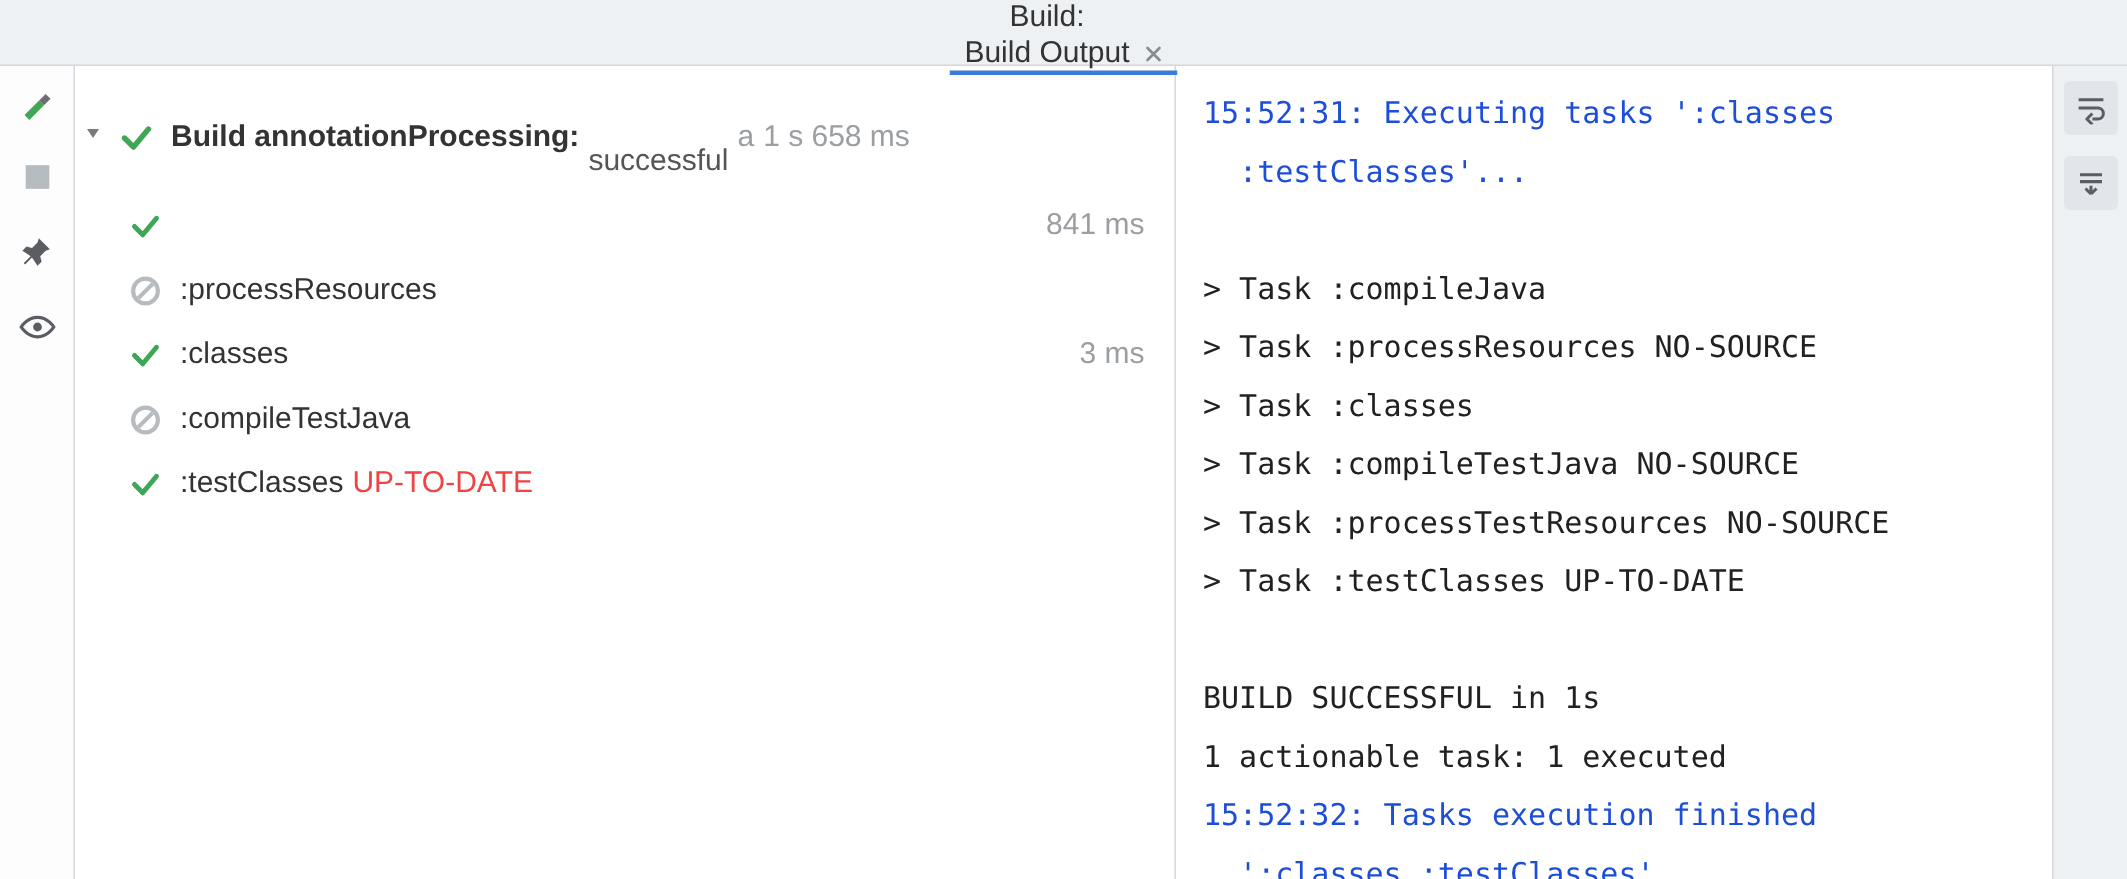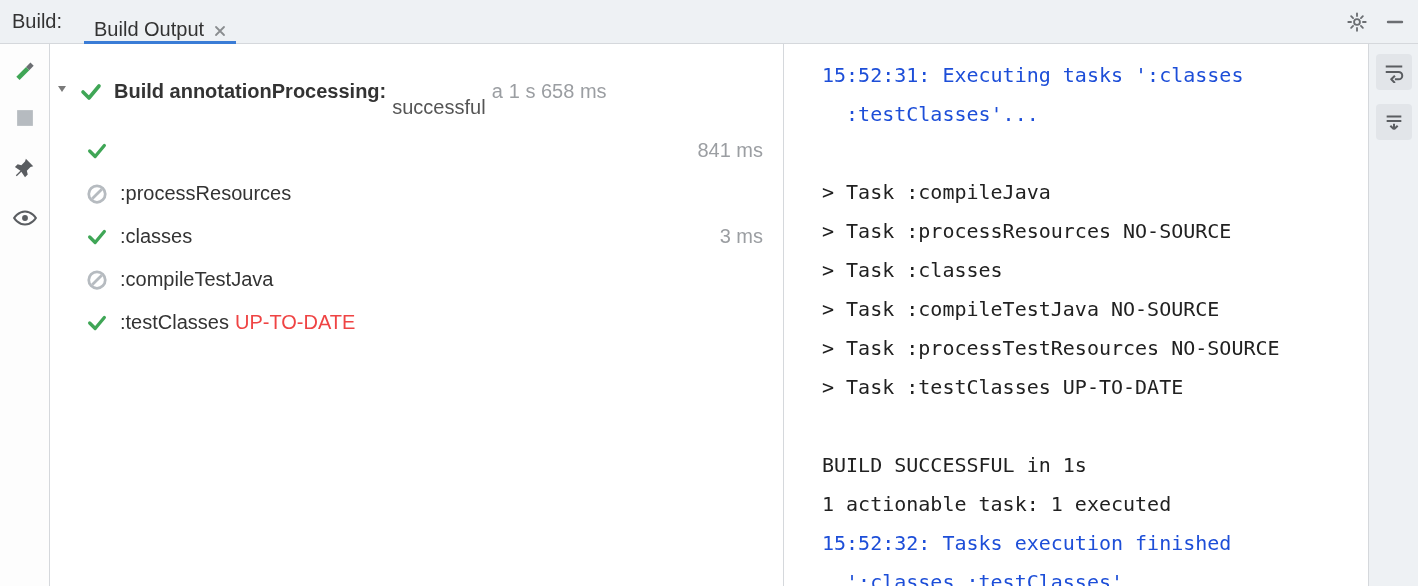--- a/index.html
+++ b/index.html
@@ -12,20 +12,21 @@
       height: 586px;
       overflow: hidden;
     }
     .header {
       display: flex;
       align-items: center;
       background: #eef1f4;
       border-bottom: 1px solid #d5d8dc;
       height: 44px;
       padding: 0 12px;
+      flex-direction: column;
     }
     .header-label {
       color: #333;
       font-size: 20px;
       margin-right: 22px;
     }
     .tab {
       display: flex;
       align-items: flex-end;
       height: 100%;
@@ -65,21 +66,20 @@
       gap: 22px;
     }
     .left-toolbar .tool-icon {
       width: 28px; height: 28px;
       display: flex; align-items: center; justify-content: center;
       cursor: pointer;
     }
     .main {
       flex: 1;
       display: flex;
-      gap: 20px;
     }
     .tree-panel {
       width: 734px;
       border-right: 1px solid #d5d8dc;
       padding: 10px 6px 10px 0;
       overflow: auto;
       background: #ffffff;
     }
     .tree-row {
       display: flex;

